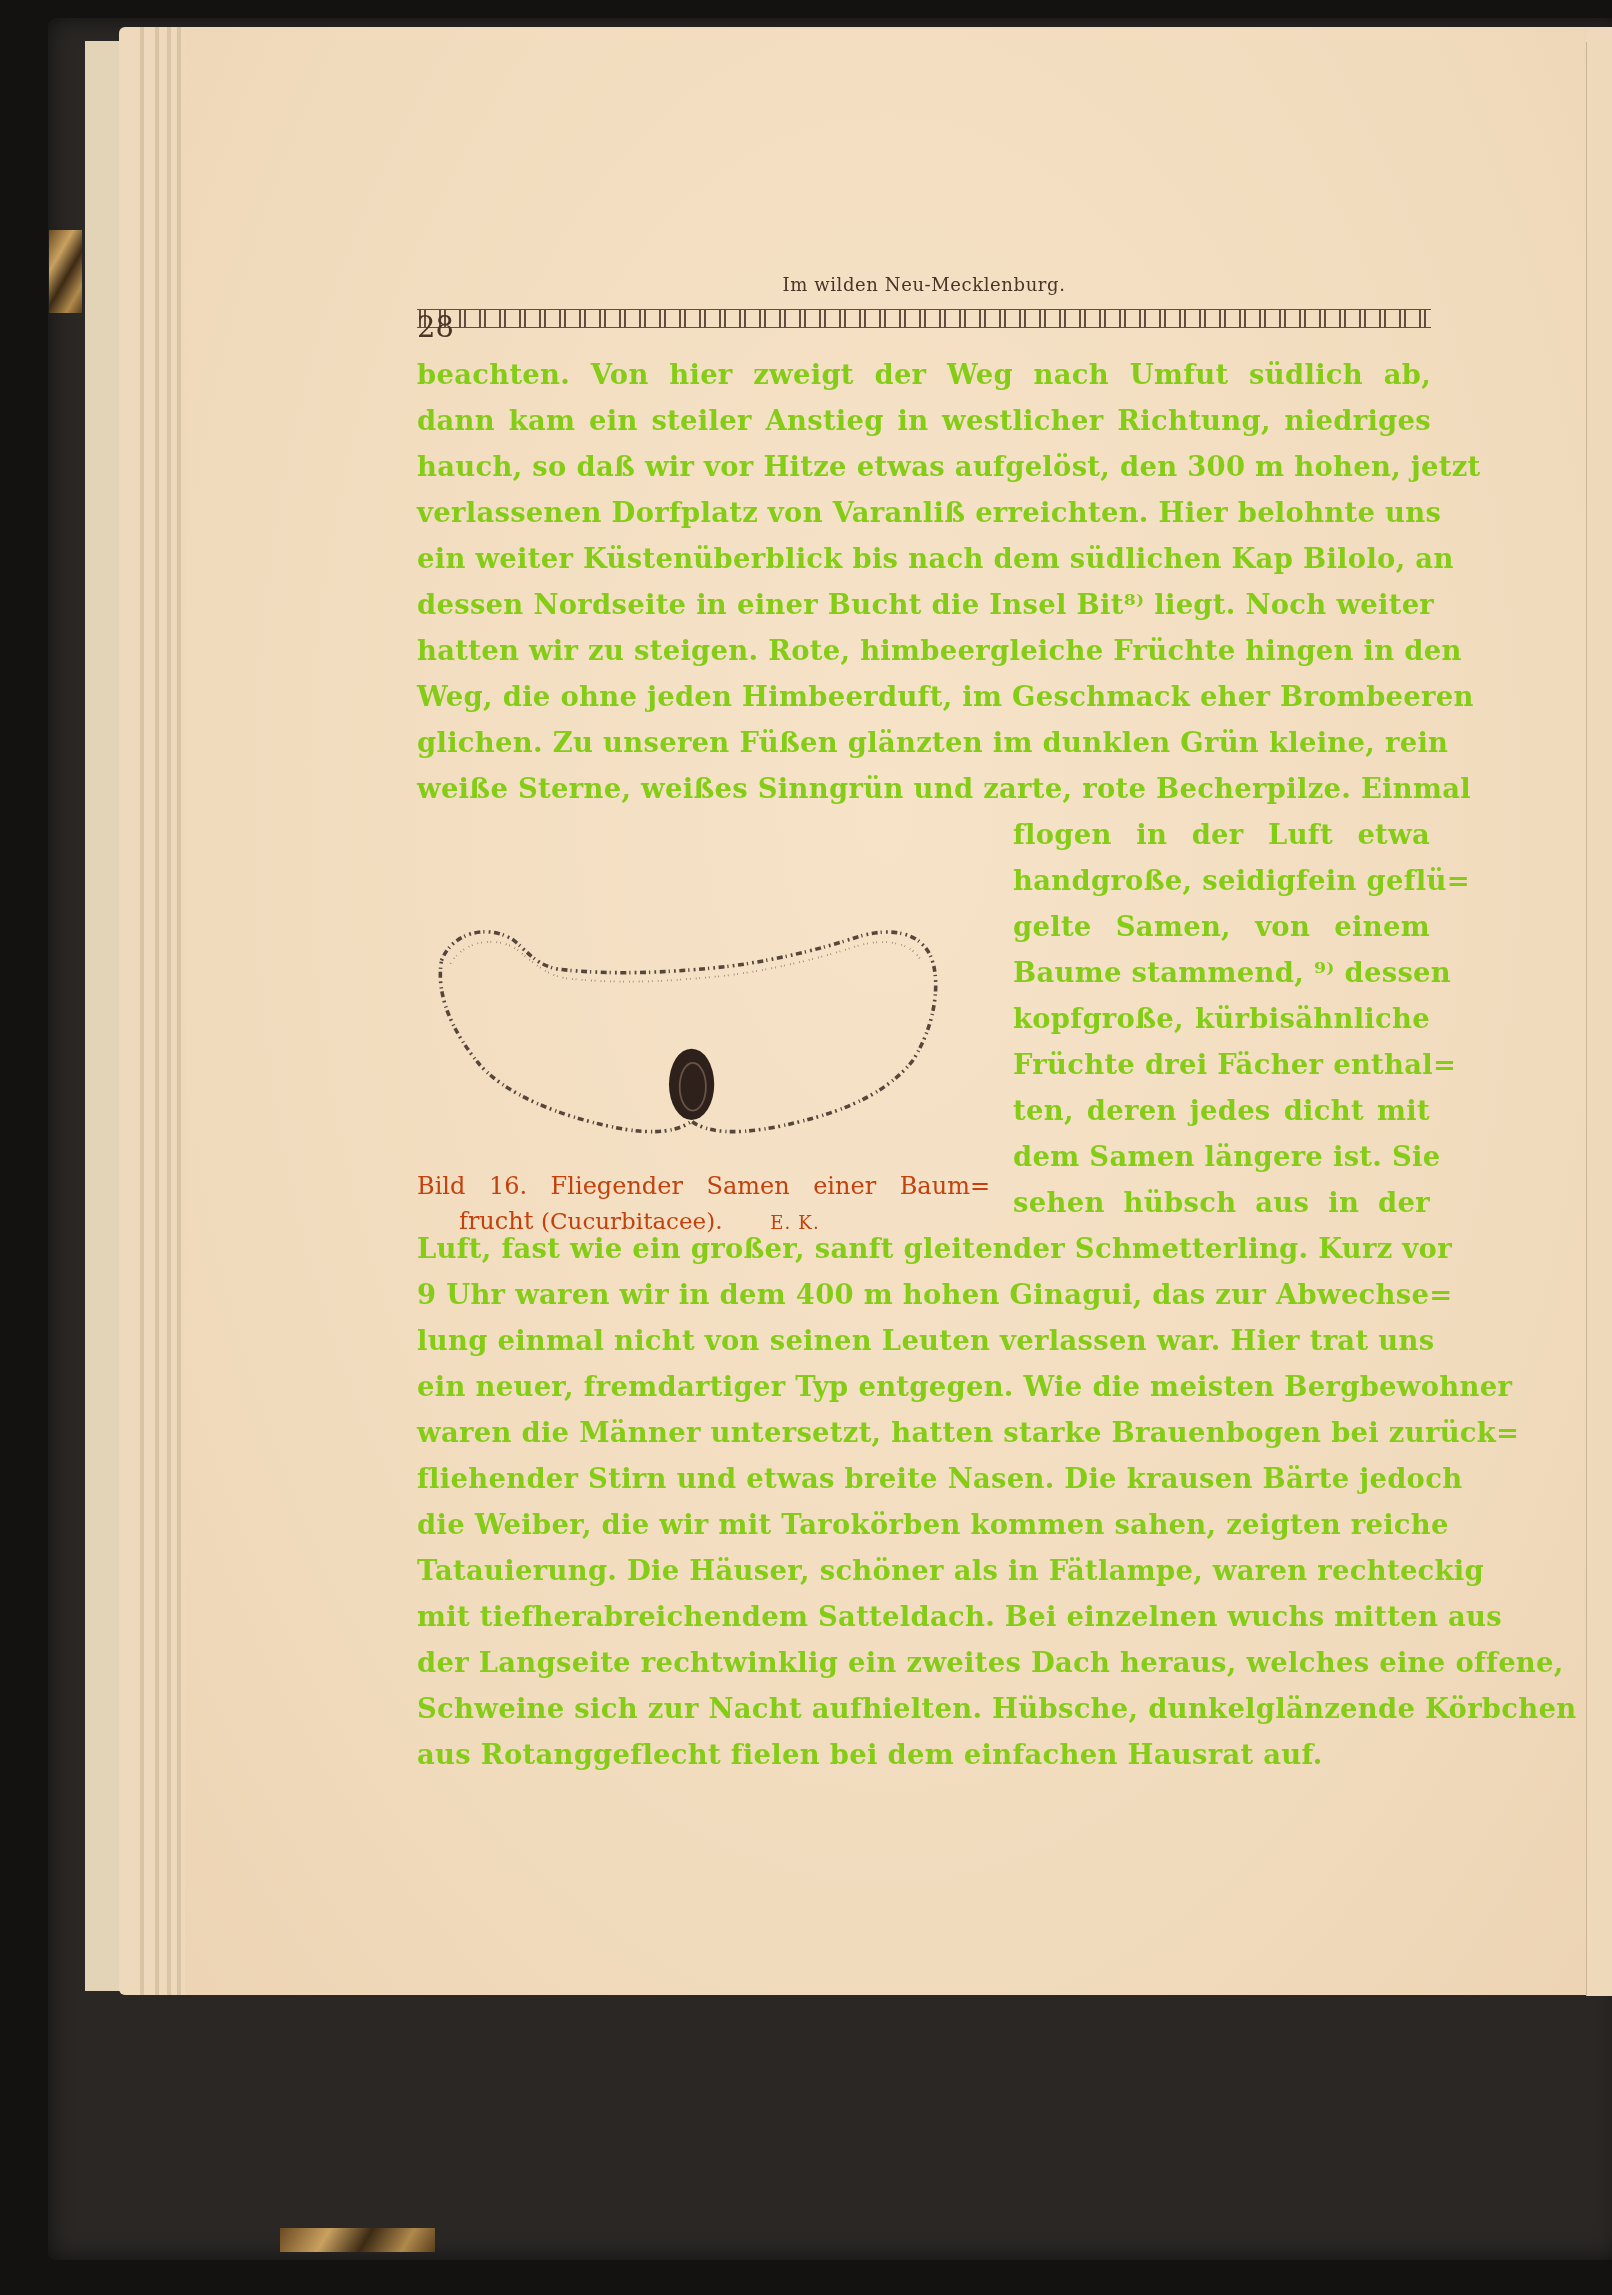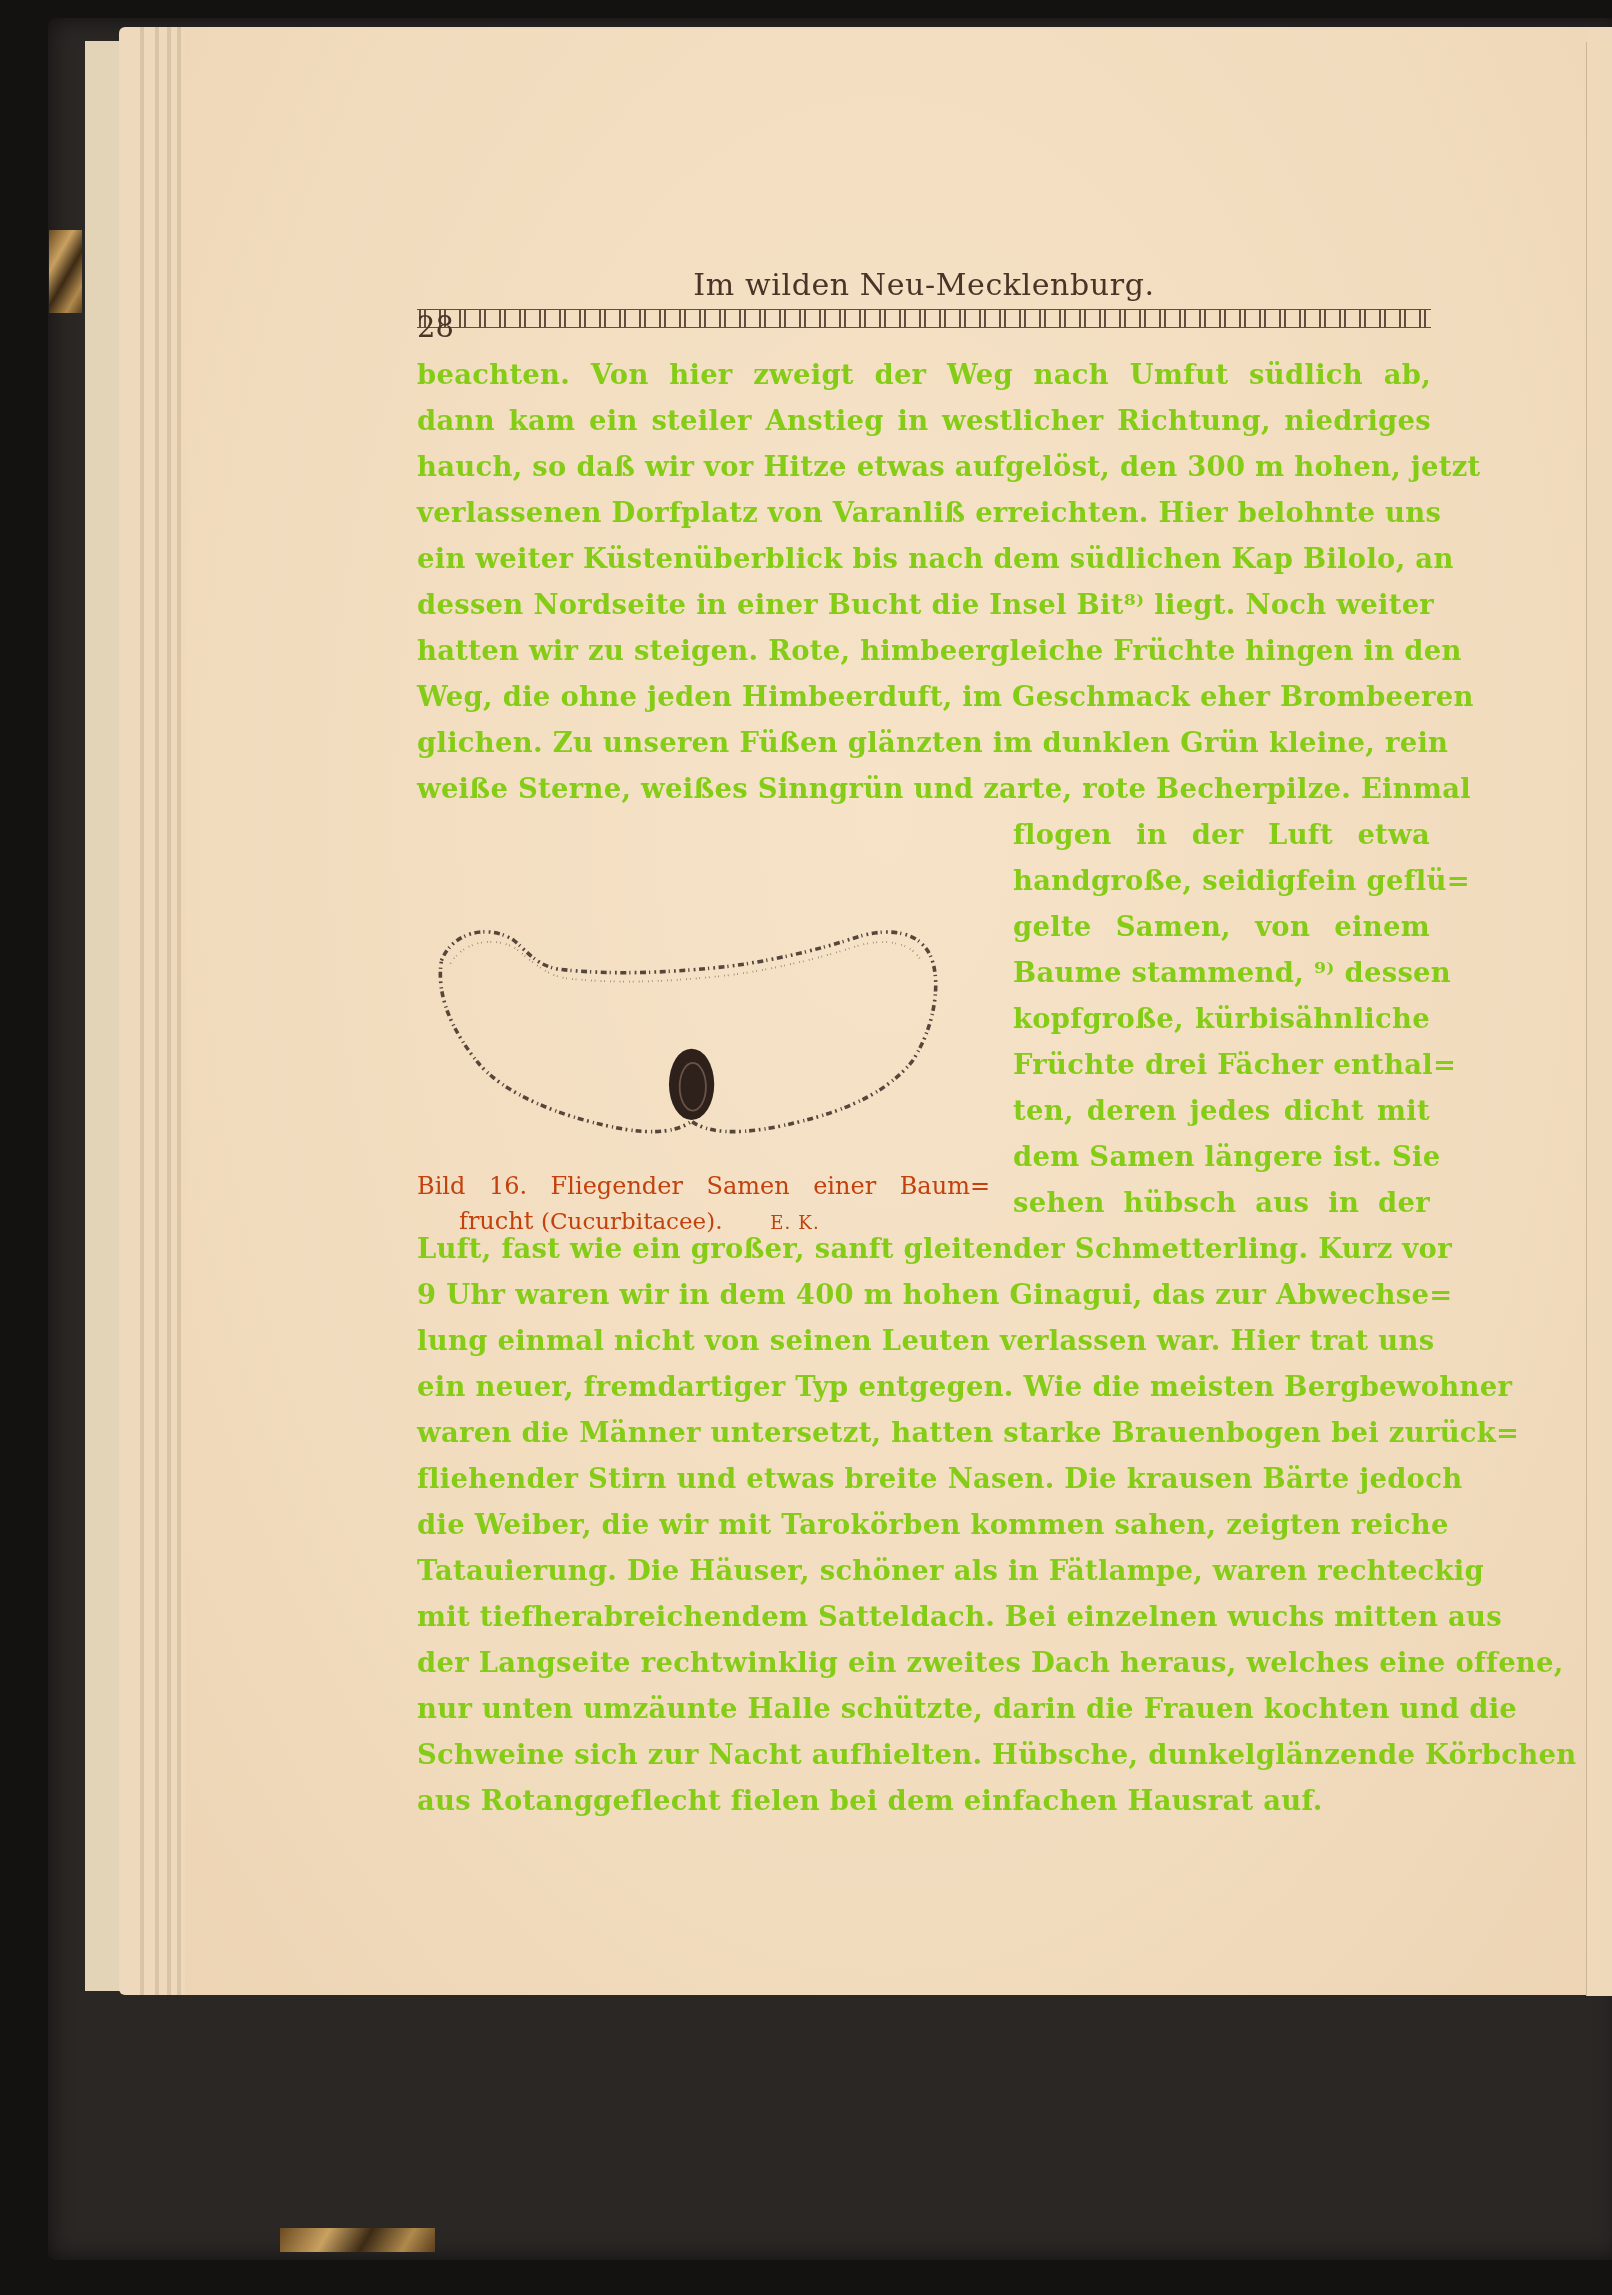--- a/index.html
+++ b/index.html
@@ -44,21 +44,21 @@
   .header {
     position:absolute; left:417px; top:267px; width:1014px; height:36px;
     color:#4a3428;
   }
   .page-number {
     position:absolute; left:0; top:0; font-family:"DejaVu Serif", serif;
     font-size:29px; line-height:36px;margin-top:42px;
   }
   .running-head {
     position:absolute; left:0; right:0; top:0; text-align:center;
-    font-family:"DejaVu Serif", serif; font-size:30px; line-height:36px;
+    font-family:"DejaVu Serif", serif; font-size:18px; line-height:36px;
     letter-spacing:0.6px;
   }
   .ornament-rule {
     position:absolute; left:417px; top:309px; width:1014px; height:16.7px;
     border-top:1.8px solid #4a3428; border-bottom:1.8px solid #4a3428;
     background:
       repeating-linear-gradient(90deg, transparent 0 2.4px, #4a3428 2.4px 4.2px, transparent 4.2px 7.2px, #4a3428 7.2px 9px, transparent 9px 20px);
     opacity:.85;
   }
 
@@ -139,21 +139,20 @@
   <span class="line">Luft, fast wie ein großer, sanft gleitender Schmetterling. Kurz vor</span>
   <span class="line">9 Uhr waren wir in dem 400 m hohen Ginagui, das zur Abwechse=</span>
   <span class="line">lung einmal nicht von seinen Leuten verlassen war. Hier trat uns</span>
   <span class="line">ein neuer, fremdartiger Typ entgegen. Wie die meisten Bergbewohner</span>
   <span class="line">waren die Männer untersetzt, hatten starke Brauenbogen bei zurück=</span>
   <span class="line">fliehender Stirn und etwas breite Nasen. Die krausen Bärte jedoch</span>
   <span class="line">die Weiber, die wir mit Tarokörben kommen sahen, zeigten reiche</span>
   <span class="line">Tatauierung. Die Häuser, schöner als in Fätlampe, waren rechteckig</span>
   <span class="line">mit tiefherabreichendem Satteldach. Bei einzelnen wuchs mitten aus</span>
   <span class="line">der Langseite rechtwinklig ein zweites Dach heraus, welches eine offene,</span>
-  <span class="line">nur unten umzäunte Halle schützte, darin die Frauen kochten und die</span>
   <span class="line">Schweine sich zur Nacht aufhielten. Hübsche, dunkelglänzende Körbchen</span>
   <span class="line last">aus Rotanggeflecht fielen bei dem einfachen Hausrat auf.</span>
 </div>
 
 <div class="figure">
   <svg viewBox="0 0 960 440">
     <path d="M40,110 C60,60 120,50 160,75 C185,95 200,120 240,125 C330,135 430,130 520,120 C600,110 680,90 740,70 C790,55 840,60 860,100 C880,140 870,220 830,280 C780,340 700,370 600,390 C520,405 480,395 460,380 C440,395 400,405 330,390 C230,370 140,330 100,280 C60,230 30,170 40,110 Z" fill="none" stroke="#3a2a22" stroke-width="6" stroke-dasharray="3 6 10 5 2 7" opacity=".85"></path>
     <path d="M55,115 C80,75 130,70 165,90 C190,110 215,135 250,140 C340,150 430,145 520,135 C600,125 680,105 740,85 C785,72 830,80 845,110" fill="none" stroke="#3a2a22" stroke-width="3" stroke-dasharray="1 9 1 5" opacity=".7"></path>
     <ellipse cx="460" cy="318" rx="38" ry="60" fill="#2e211b"></ellipse>
     <ellipse cx="462" cy="322" rx="22" ry="40" fill="none" stroke="#6a5448" stroke-width="3"></ellipse>

